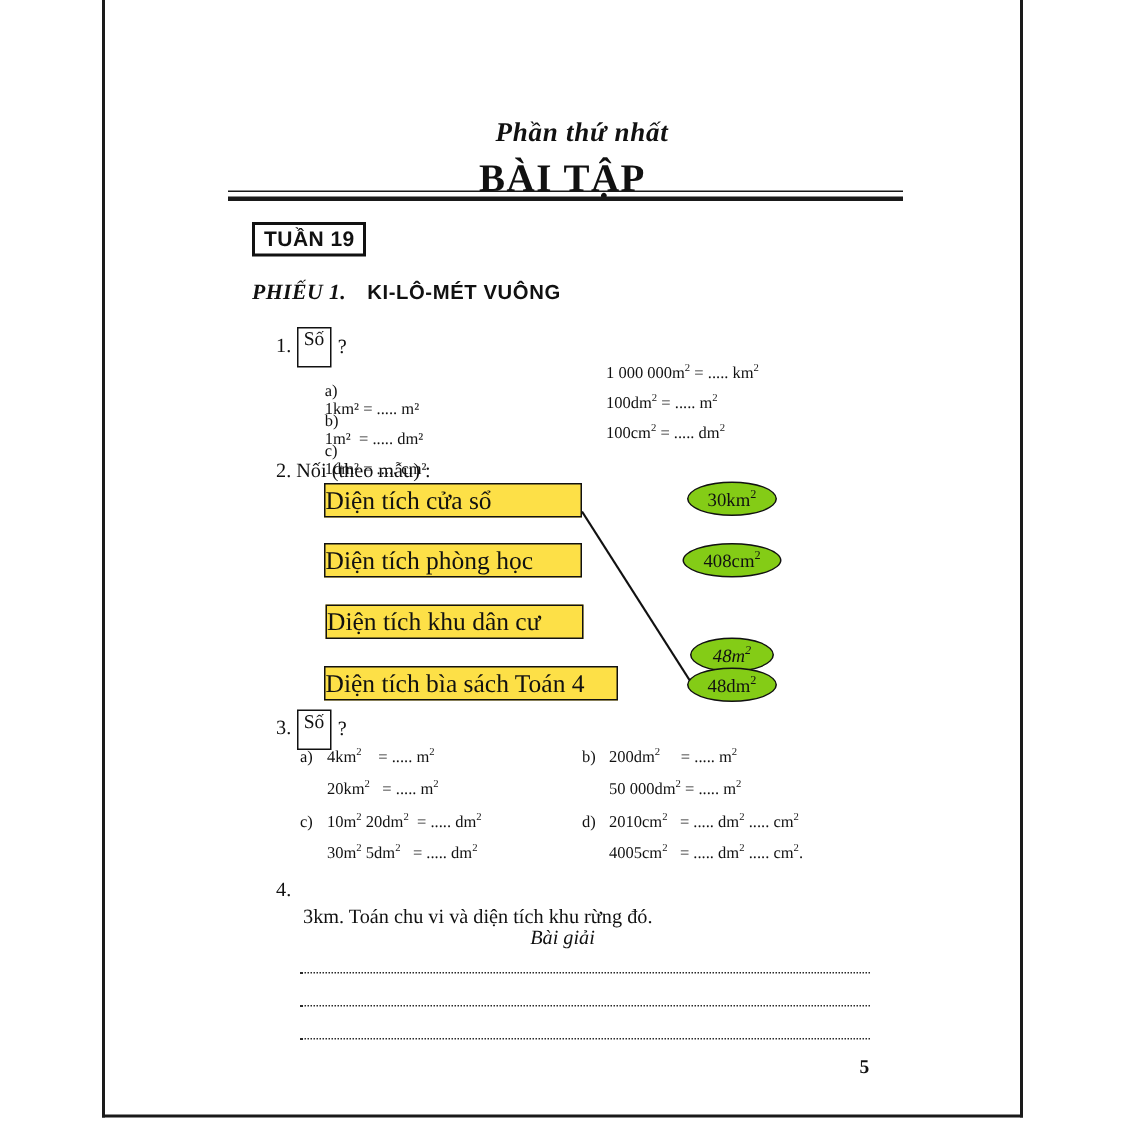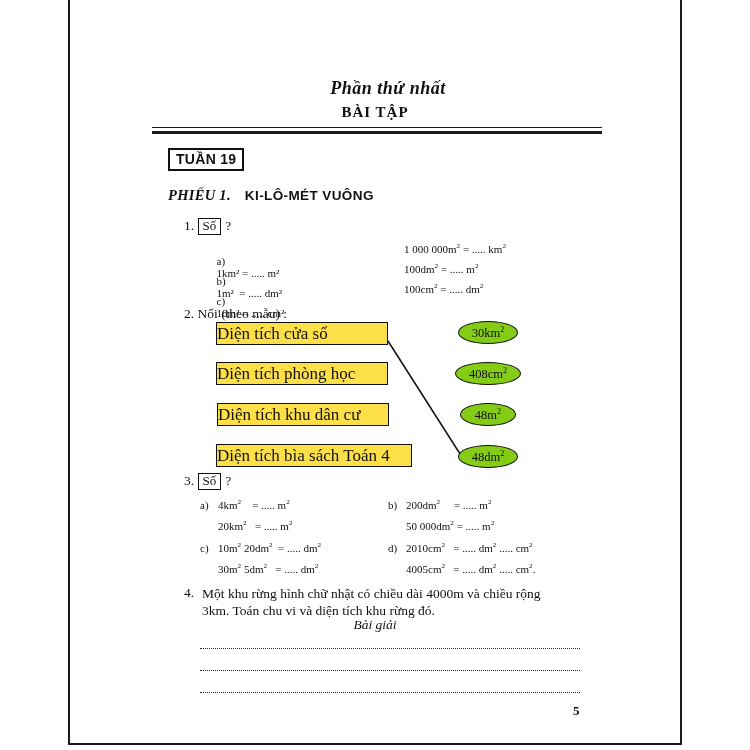--- a/index.html
+++ b/index.html
@@ -49,21 +49,21 @@
     font-size: 18px;
     letter-spacing: 0.5px;
   }
   .main-title {
     position: absolute;
     left: 0;
     top: 104px;
     width: 614px;
     text-align: center;
     font-weight: bold;
-    font-size: 15px;
+    font-size: 26px;
     letter-spacing: 1px;
   }
   .rule-thin {
     position: absolute;
     left: 84px;
     top: 127px;
     width: 450px;
     height: 1px;
     background: #1a1a1a;
   }
@@ -113,21 +113,21 @@
   }
 
   
   .ex-num {
     position: absolute;
     font-size: 13.5px;
   }
   .boxed-so {
     display: inline-block;
     border: 1.4px solid #111;
-    padding: 0px 4px 0 4px;
+    padding: 0px 4px 10px 4px;
     font-size: 13px;
     line-height: 1.15;
     vertical-align: middle;
   }
   .qmark { margin-left: 4px; font-size: 13.5px; }
 
   .eq-row {
     position: absolute;
     font-size: 11px;
     white-space: pre;
@@ -238,21 +238,21 @@
       <line x1="320" y1="341" x2="394" y2="457" stroke="#111" stroke-width="1.5"></line>
     </svg>
 
     <div class="match-box" style="left:148px; top:322px; width:172px;">Diện tích cửa sổ</div>
     <div class="match-box" style="left:148px; top:362px; width:172px;">Diện tích phòng học</div>
     <div class="match-box" style="left:149px; top:403px; width:172px;">Diện tích khu dân cư</div>
     <div class="match-box" style="left:148px; top:444px; width:196px;">Diện tích bìa sách Toán 4</div>
 
     <div class="oval" style="left:390px; top:321px; width:60px;">30km<sup>2</sup></div>
     <div class="oval" style="left:387px; top:362px; width:66px;">408cm<sup>2</sup></div>
-    <div class="oval" style="left:392px; top:403px; width:56px;">48m<sup>2</sup></div>
+    <div class="oval" style="left:392px; top:425px; width:56px;font-style:italic;">48m<sup>2</sup></div>
     <div class="oval" style="left:390px; top:445px; width:60px;">48dm<sup>2</sup></div>
 
     <div class="ex-num" style="left:116px; top:473px;">
       <span>3.</span>
       <span class="boxed-so">Số</span><span class="qmark">?</span>
     </div>
 
     <div class="eq-row" style="left:132px; top:499px;">a)</div>
     <div class="eq-row" style="left:150px; top:499px;">4km<sup>2</sup>    = ..... m<sup>2</sup></div>
     <div class="eq-row" style="left:150px; top:520px;">20km<sup>2</sup>   = ..... m<sup>2</sup></div>
@@ -263,21 +263,20 @@
 
     <div class="eq-row" style="left:132px; top:542px;">c)</div>
     <div class="eq-row" style="left:150px; top:542px;">10m<sup>2</sup> 20dm<sup>2</sup>  = ..... dm<sup>2</sup></div>
     <div class="eq-row" style="left:150px; top:563px;">30m<sup>2</sup> 5dm<sup>2</sup>   = ..... dm<sup>2</sup></div>
 
     <div class="eq-row" style="left:320px; top:542px;">d)</div>
     <div class="eq-row" style="left:338px; top:542px;">2010cm<sup>2</sup>   = ..... dm<sup>2</sup> ..... cm<sup>2</sup></div>
     <div class="eq-row" style="left:338px; top:563px;">4005cm<sup>2</sup>   = ..... dm<sup>2</sup> ..... cm<sup>2</sup>.</div>
 
     <div class="ex-num" style="left:116px; top:585px;">4.</div>
-    <div class="prob-text" style="left:134px; top:585px; width:460px;">Một khu rừng hình chữ nhật có chiều dài 4000m và chiều rộng</div>
     <div class="prob-text" style="left:134px; top:602px; width:460px;">3km. Toán chu vi và diện tích khu rừng đó.</div>
 
     <div class="solution-label" style="top:617px;">Bài giải</div>
 
     <div class="dotted" style="left:132px; top:648px; width:380px;"></div>
     <div class="dotted" style="left:132px; top:670px; width:380px;"></div>
     <div class="dotted" style="left:132px; top:692px; width:380px;"></div>
 
     <div class="page-number" style="left:505px; top:703px;">5</div>
 

